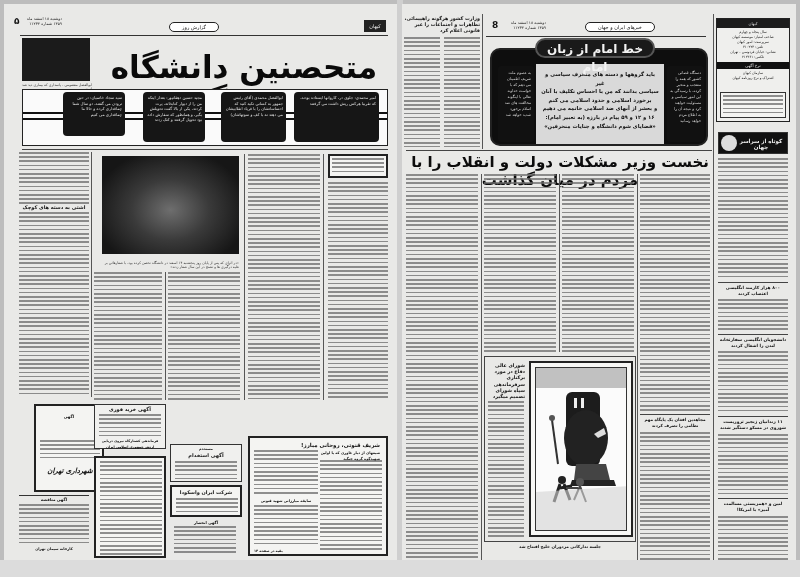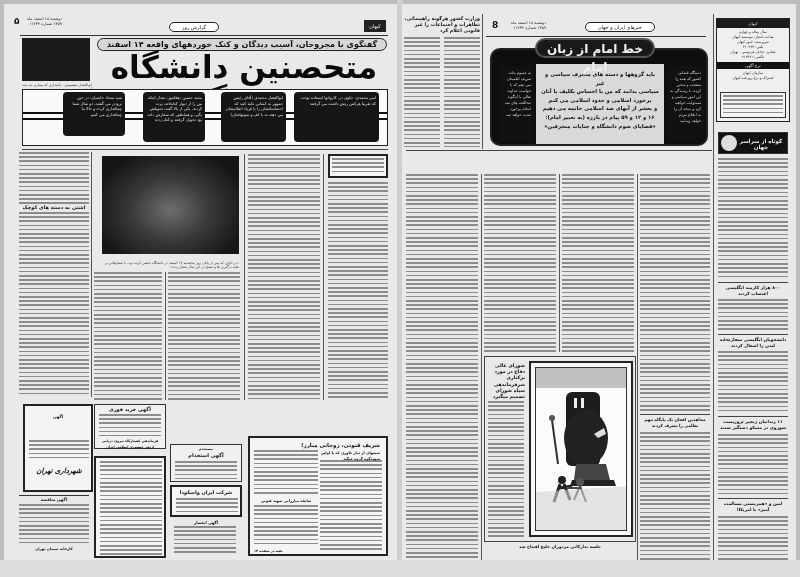--- a/index.html
+++ b/index.html
@@ -113,21 +113,20 @@
       <div>۱۳۵۹ شماره ۱۱۲۳۲</div>
     </div>
     <div class="abs folio-num" style="left:10px;top:12px;">۵</div>
     <div class="abs section-pill" style="left:165px;top:18px;width:50px;height:10px;">گزارش روز</div>
     <div class="abs logo-block" style="left:360px;top:16px;width:22px;height:12px;line-height:12px;">کیهان</div>
     <div class="hrule" style="left:16px;top:31px;width:368px;background:#333;"></div>
 
     <div class="abs photo-dark" style="left:18px;top:34px;width:68px;height:43px;"></div>
     <div class="abs caption" style="left:18px;top:79px;width:70px;">ابوالفضل معصومی - پاسداری که بیماری دید شد است</div>
 
-    <div class="abs kicker" style="left:93px;top:34px;width:290px;height:13px;">گفتگوی با مجروحان، آسیب دیدگان و کتک خوردههای واقعه ۱۴ اسفند</div>
     <div class="abs big-headline" style="left:95px;top:46px;width:290px;height:34px;">متحصنین دانشگاه چه می گویند</div>
 
     <div class="abs quote-band" style="left:18px;top:85px;width:366px;height:57px;">
       <div class="band-stripe" style="top:22px;"></div>
       <div class="band-stripe" style="top:28px;"></div>
       <div class="quote-box" style="right:8px;top:2px;width:85px;height:50px;">امیر محمدی: جلوی در، کاروانها ایستاده بودند، که تقریبا هرکس ریش داشت می گرفتند</div>
       <div class="quote-box" style="right:101px;top:2px;width:65px;height:50px;">ابوالفضل محمدی (آقای رئیس جمهور به کسانی تکیه کنید که احساساتشان را با فریاد انقلابیشان می دهند نه با کف و سوتهاشان)</div>
       <div class="quote-box" style="right:182px;top:2px;width:62px;height:50px;">مجید حسین دهقانپور: بعداز اینکه من را از دیوار کتابخانه، پرت کردند، یکی از بالا گفت تحویلش بگیر، و همانطور که سفارش داده بود تحویل گرفتند و کتک زدند</div>
       <div class="quote-box" style="right:262px;top:2px;width:62px;height:44px;">سید سجاد خاتمیان: در حین ترودن می گفتند، دو سال شما چماقداری کرده و حالا ما چماقداری می کنیم</div>
     </div>
@@ -160,21 +159,21 @@
     <div class="col-rule" style="left:319px;top:150px;height:246px;"></div>
     <div class="abs boxed-dark" style="left:324px;top:150px;width:60px;height:24px;">
       <div class="col-text" style="width:100%;height:100%;padding:2px;">
           <div class="fill"></div>
         </div>
     </div>
     <div class="abs col-text" style="left:324px;top:178px;width:60px;height:218px;">
         <div class="fill"></div>
       </div>
 
-    <div class="abs boxed-dark" style="left:19px;top:400px;width:70px;height:88px;">
+    <div class="abs boxed-dark" style="left:30px;top:400px;width:70px;height:88px;">
       <div class="subhead" style="margin-top:8px;font-size:4px;">آگهی</div>
       <div class="col-text" style="position:absolute;left:4px;top:34px;width:60px;height:18px;">
           <div class="fill"></div>
         </div>
       <div class="subhead" style="position:absolute;left:4px;top:62px;width:60px;font-size:7px;font-style:italic;">شهرداری تهران</div>
     </div>
     <div class="abs" style="left:15px;top:491px;width:70px;height:60px;border-top:1px solid #333;">
       <div class="subhead" style="font-size:4px;margin-top:1px;">آگهی مناقصه</div>
       <div class="col-text" style="position:absolute;left:0;top:8px;width:70px;height:40px;">
           <div class="fill"></div>
@@ -261,20 +260,21 @@
         <div>برخورد اسلامی و حدود اسلامی می کنم</div>
         <div>و بعشر از آنهای ضد اسلامی خاتمه می دهیم</div>
         <div>۱۶ و ۱۲ و ۵۹ پیام در بارزه (به تعبیر امام):</div>
         <div>«فضایای شوم دانشگاه و جنایات منحرفین»</div>
       </div>
       <div class="abs imam-side" style="left:175px;top:16px;width:37px;height:76px;">دستگاه قضائی کشور که همه را متعجب و متحیر کرده، با رسیدگی به این امور سیاسی و مسئولیت خواهند کرد و نتیجه آن را به اطلاع مردم خواهد رسانید</div>
     </div>
     <div class="abs imam-title" style="left:133px;top:34px;width:120px;height:20px;">خط امام از زبان امام</div>
 
     <div class="hrule" style="left:4px;top:146px;width:306px;"></div>
+    <div class="abs headline-2" style="left:8px;top:149px;width:300px;">نخست وزیر مشکلات دولت و انقلاب را با مردم در میان گذاشت</div>
 
     <div class="abs col-text" style="left:4px;top:170px;width:72px;height:388px;">
         <div class="fill"></div>
       </div>
     <div class="col-rule" style="left:79px;top:170px;height:388px;"></div>
     <div class="abs col-text" style="left:82px;top:170px;width:72px;height:178px;">
         <div class="fill"></div>
       </div>
     <div class="col-rule" style="left:157px;top:170px;height:178px;"></div>
     <div class="abs col-text" style="left:160px;top:170px;width:72px;height:178px;">

